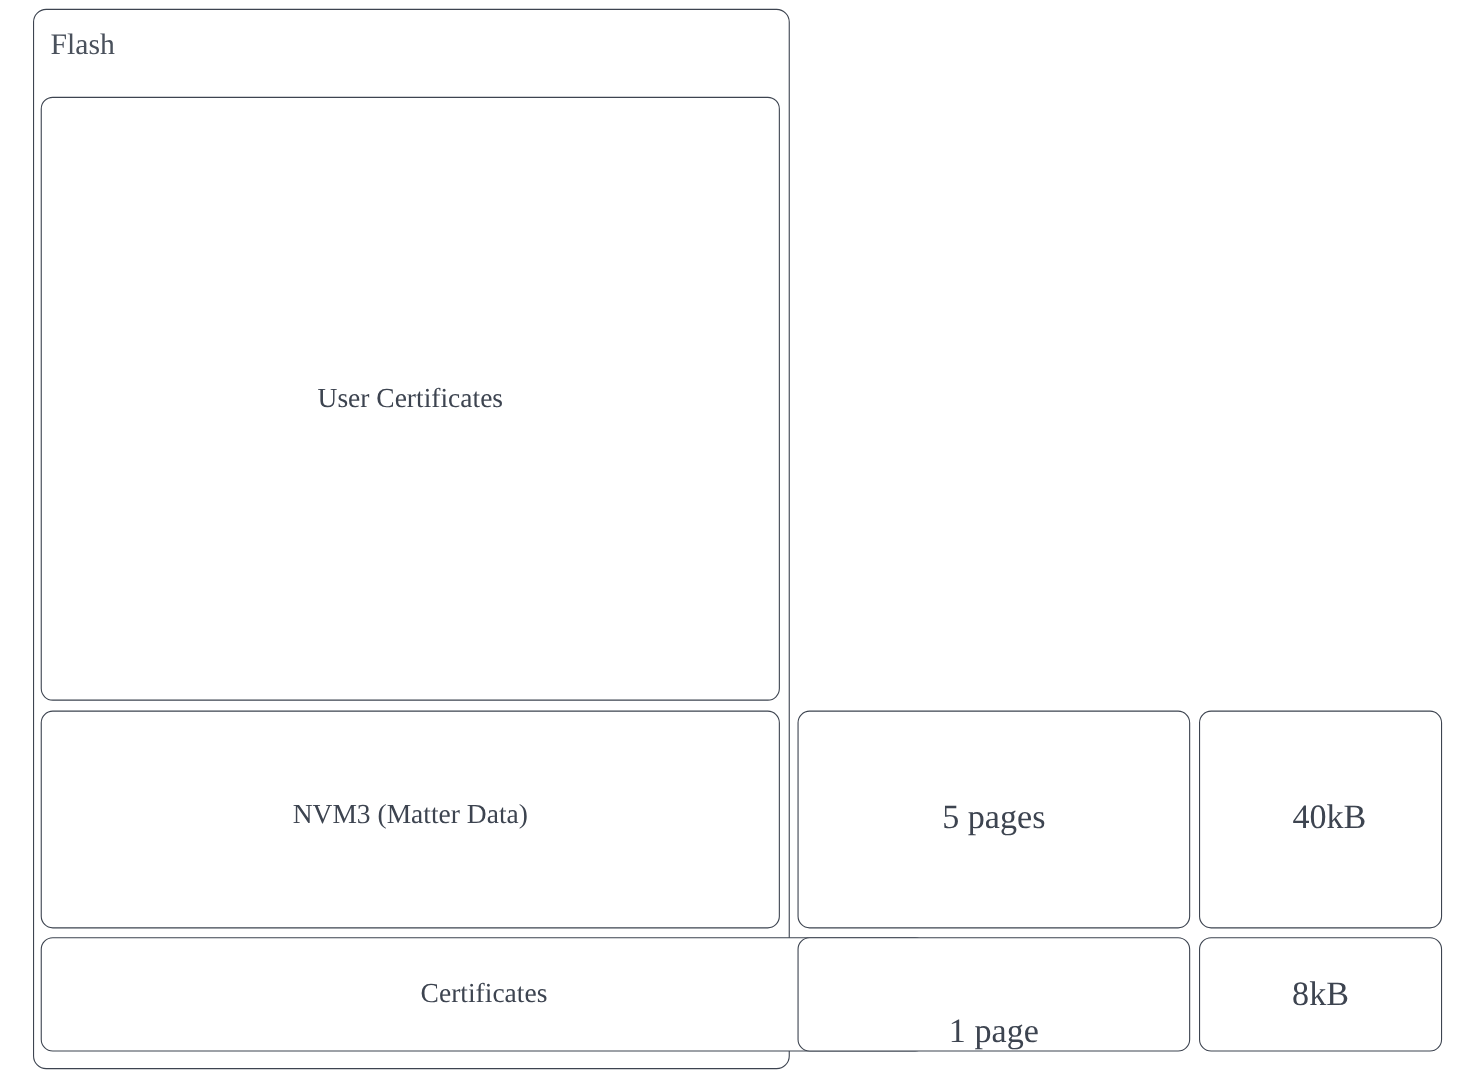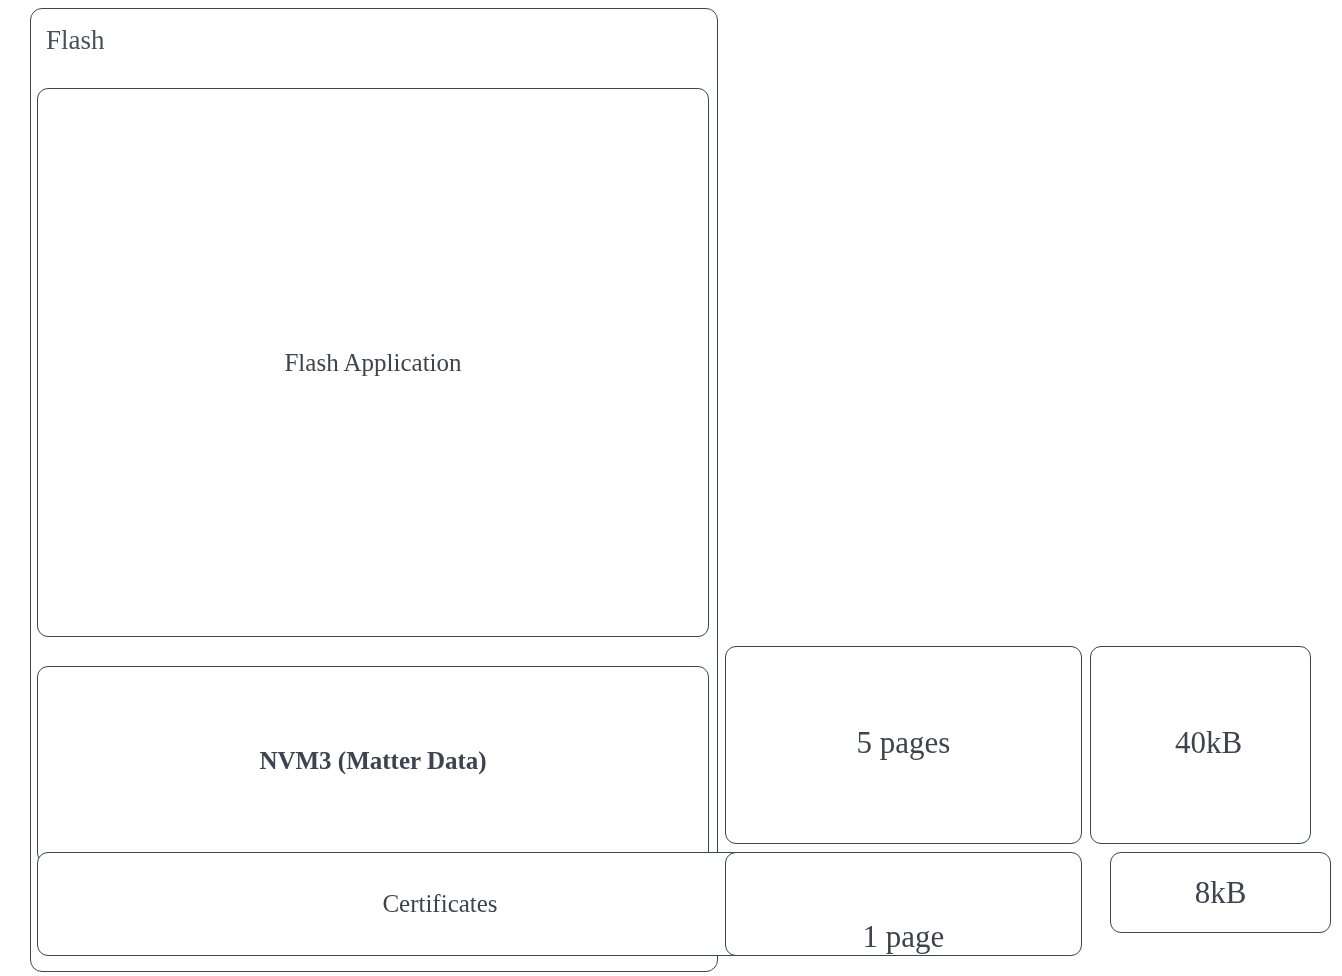--- a/index.html
+++ b/index.html
@@ -66,24 +66,23 @@
 
   #region-user-application {
     left: 37px;
     top: 88px;
     width: 672px;
     height: 549px;
   }
 
   #region-nvm3 {
     left: 37px;
-    top: 666px;
+    top: 646px;
     width: 672px;
     height: 198px;
-    font-weight: bold;
   }
   
   #region-nvm3 .region-label { transform: translateY(-4px); }
 
   #region-certificates {
     left: 37px;
     top: 852px;
     width: 806px;
     height: 104px;
   }
@@ -125,35 +124,34 @@
     top: 852px;
     width: 357px;
     height: 104px;
     align-items: flex-end;
   }
 
   #metric-certificates-size {
     left: 1090px;
     top: 852px;
     width: 221px;
-    height: 81px;
-    margin-left: 20px;
+    height: 104px;
   }
 </style>
 </head>
 <body>
 
 <div id="diagram">
 
   <div class="box" id="flash-container"></div>
 
   <div id="flash-label">Flash</div>
 
   <div class="box region" id="region-user-application">
-    <span class="region-label">Flash Application</span>
+    <span class="region-label">User Certificates</span>
   </div>
 
   <div class="box region" id="region-nvm3">
     <span class="region-label">NVM3 (Matter Data)</span>
   </div>
 
   <div class="box region" id="region-certificates">
     <span class="region-label">Certificates</span>
   </div>
 

